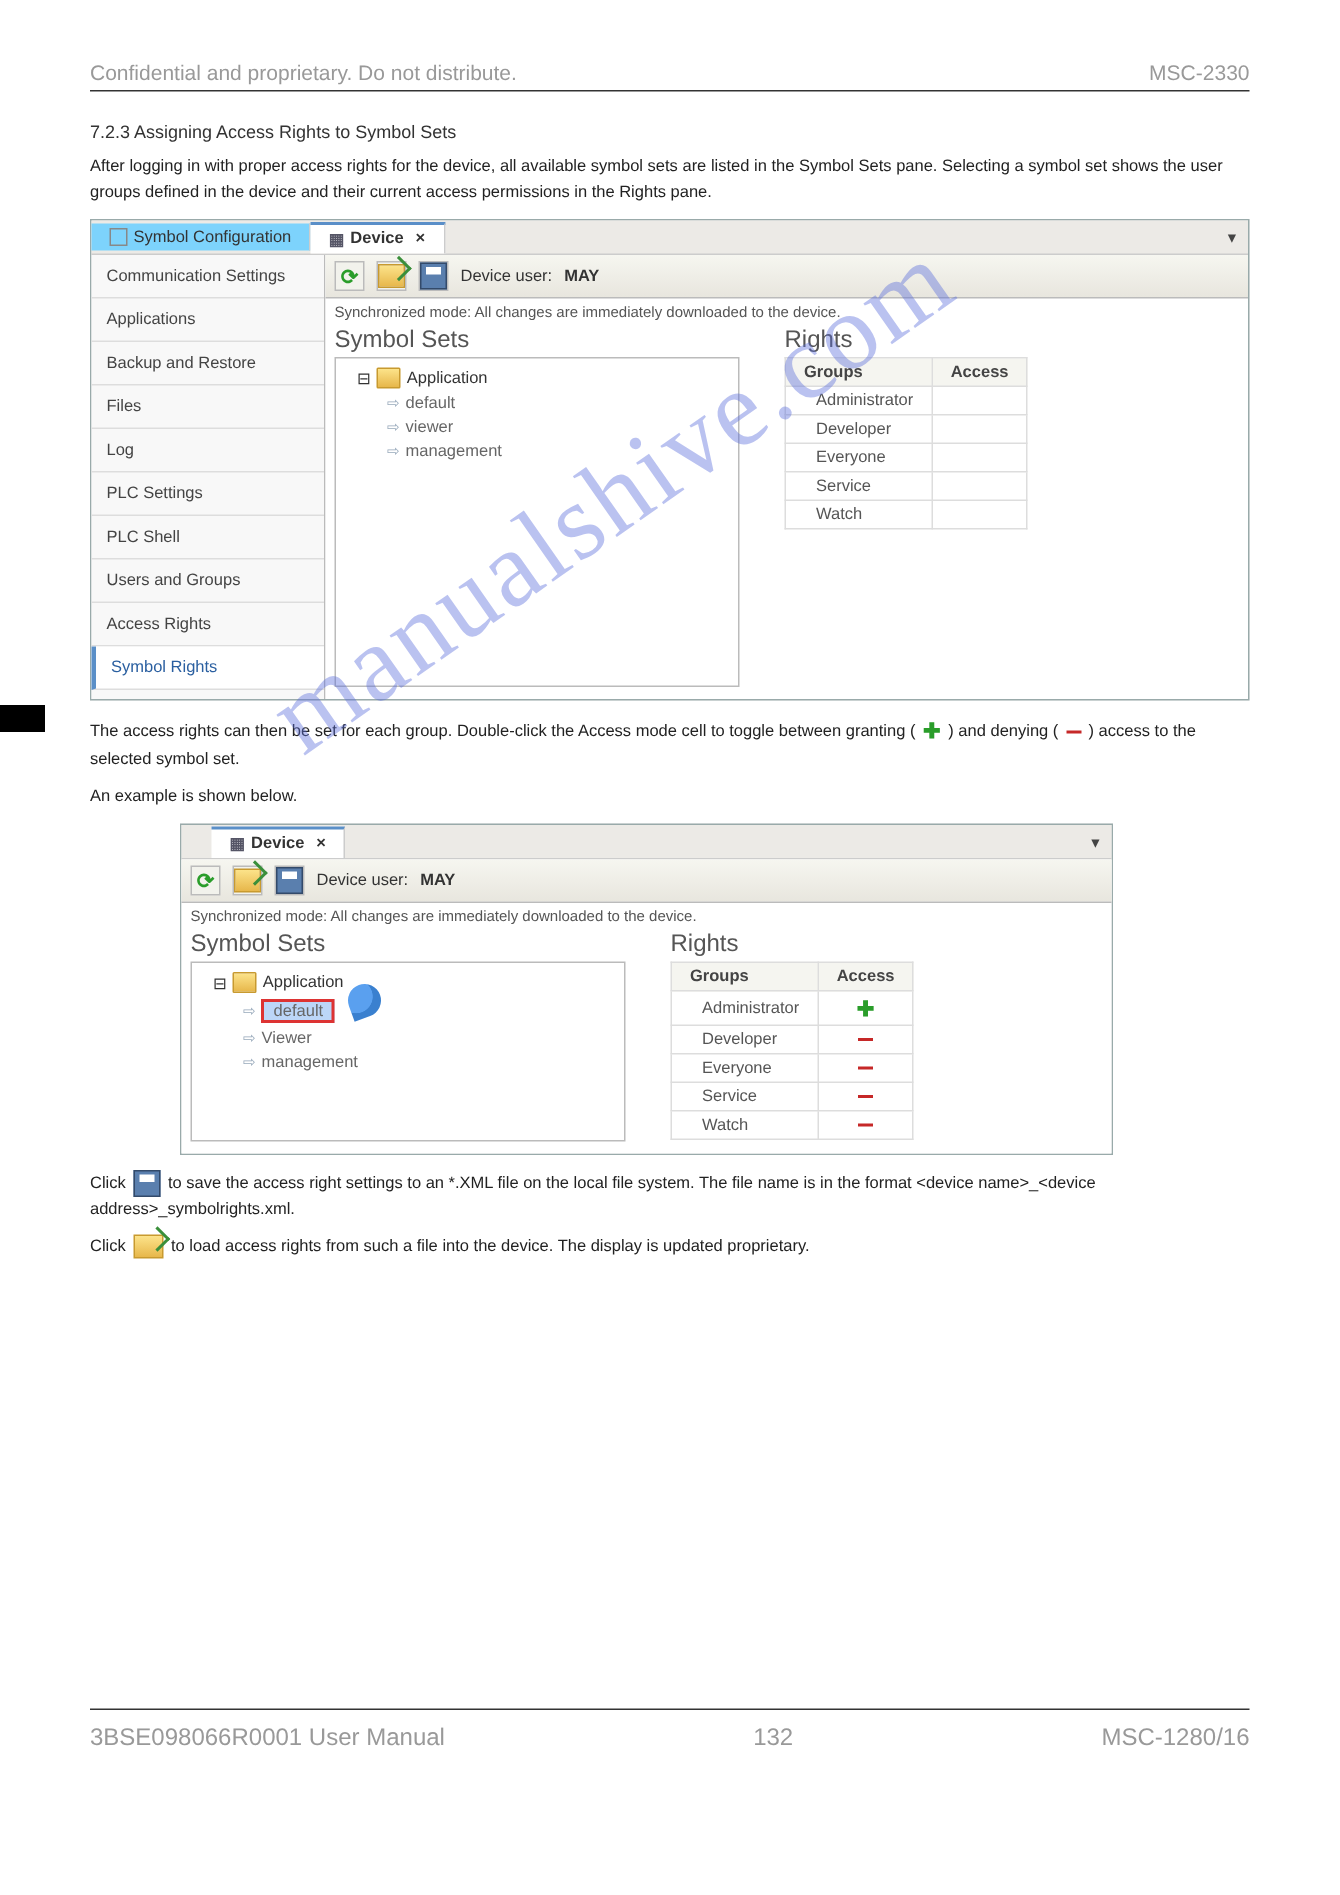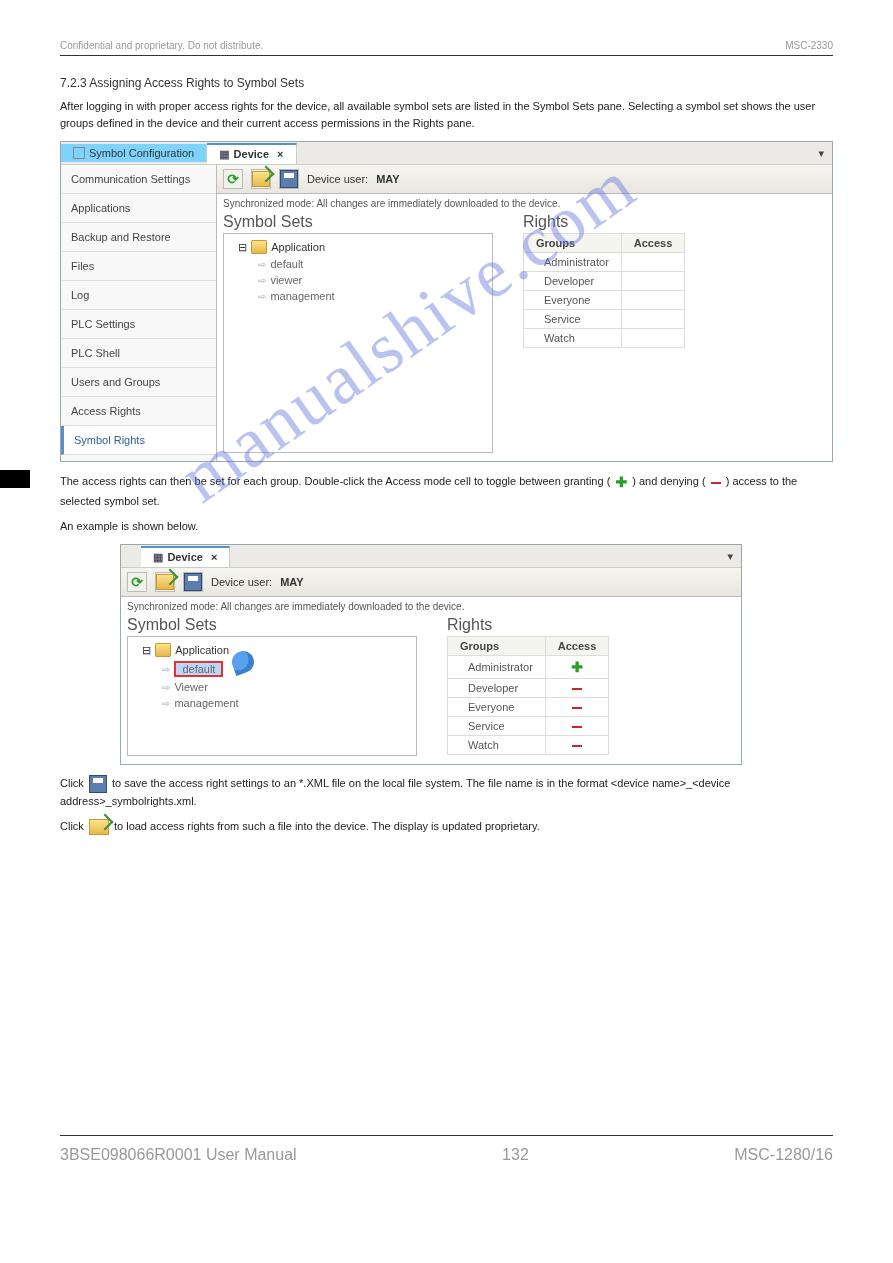--- a/index.html
+++ b/index.html
@@ -7,21 +7,21 @@
     font-size: 11px;
     color: #333;
     background: #fff;
     margin: 0;
     padding: 40px 60px;
     width: 893px;
     box-sizing: border-box;
     position: relative;
   }
   .page-header {
-    font-size: 10px;
+    font-size: 14px;
     color: #999;
     margin-bottom: 4px;
     display: flex;
     justify-content: space-between;
   }
   .hrline { border-top: 1px solid #333; margin: 4px 0 20px 0; }
   .btm-rule { border-top: 1px solid #333; margin: 300px 0 10px 0; }
   .page-footer {
     font-size: 16px;
     color: #999;

